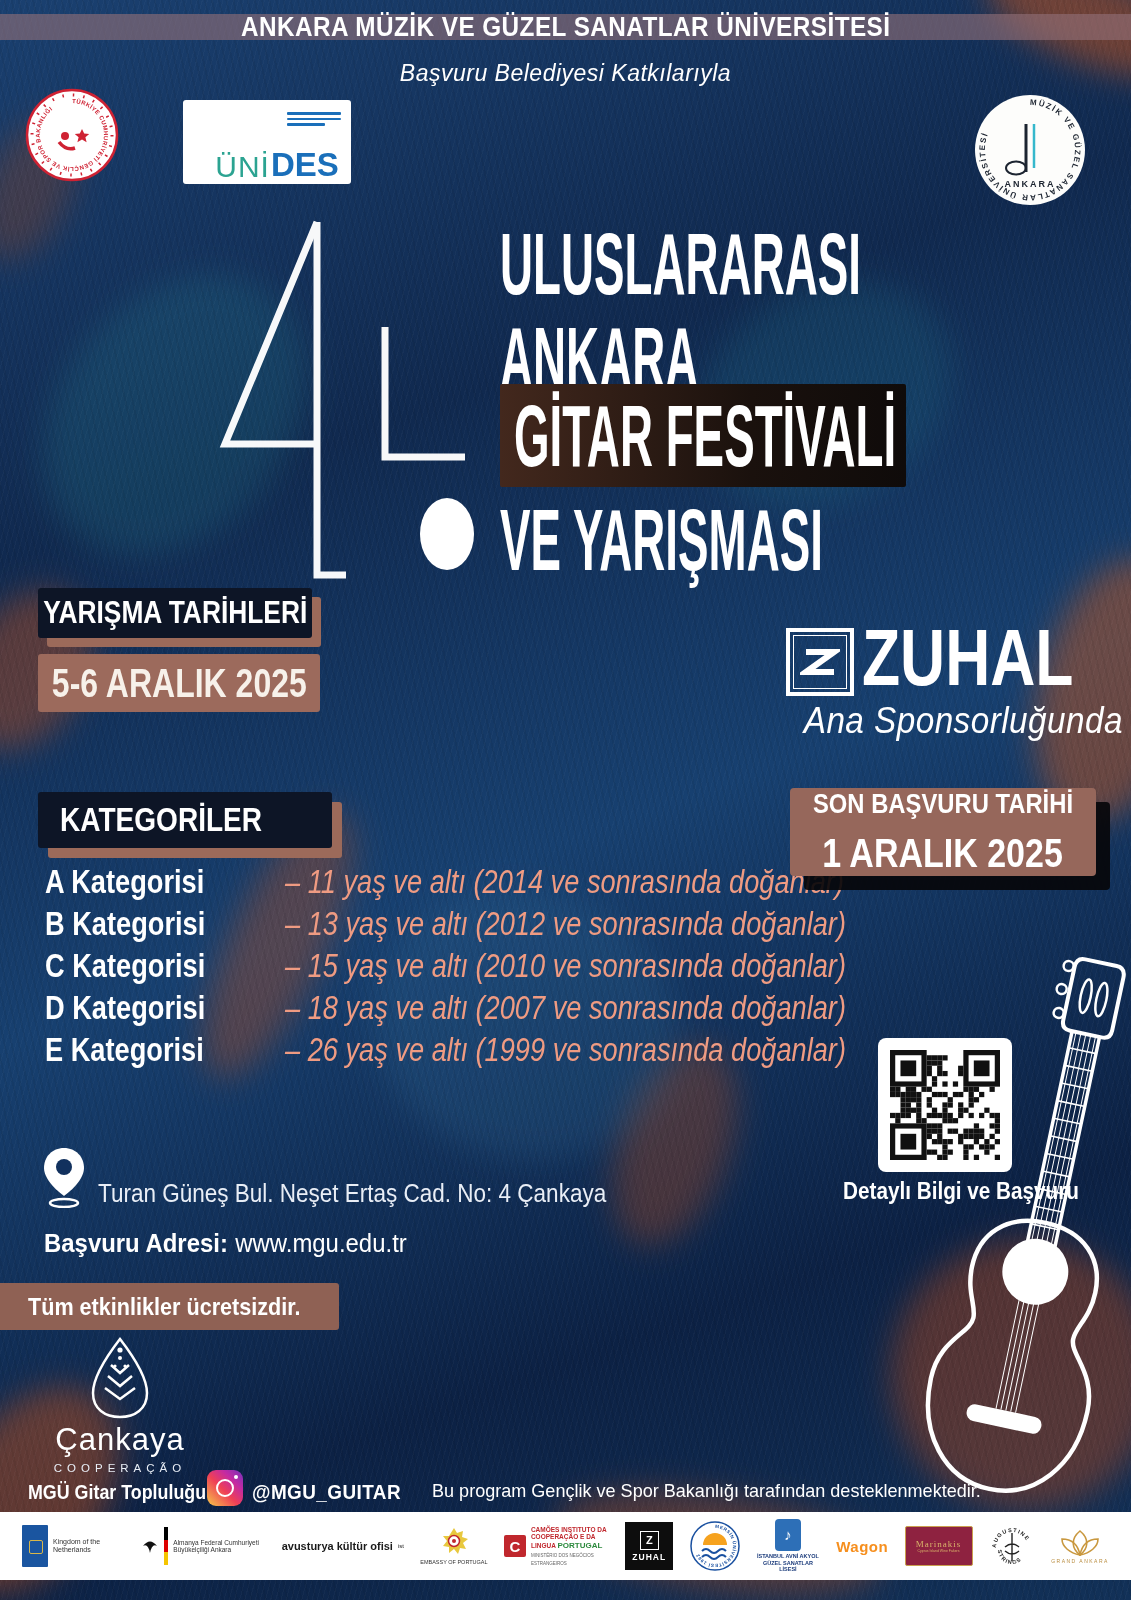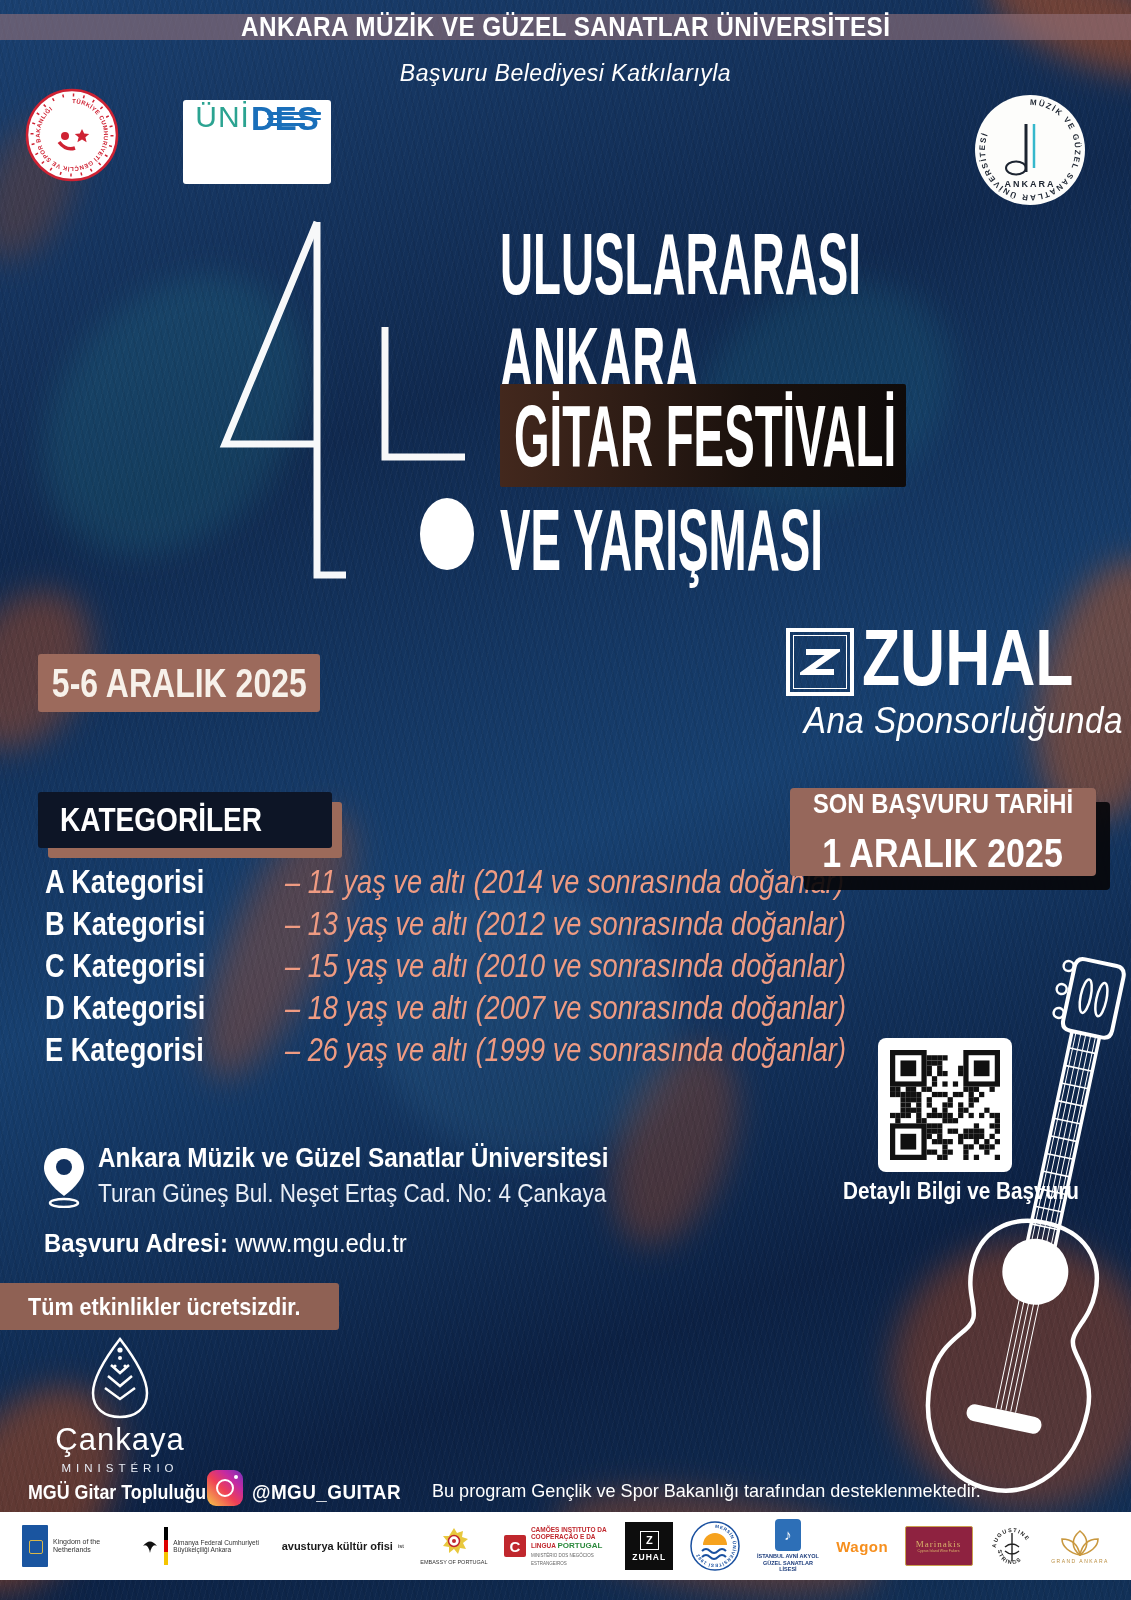--- a/index.html
+++ b/index.html
@@ -15,21 +15,21 @@
   
   .band{position:absolute;left:0;top:14px;width:100%;height:26px;background:rgba(146,111,119,.62);
     display:flex;align-items:center;justify-content:center;}
   .band-text{font-size:27px;font-weight:bold;letter-spacing:.5px;transform:scaleX(.9);white-space:nowrap;}
   .subtitle{position:absolute;left:0;top:60px;width:100%;text-align:center;font-size:23px;
     font-style:italic;font-weight:500;letter-spacing:.5px;}
 
   
   .seal-min{position:absolute;left:25px;top:88px;}
   .unides{position:absolute;left:183px;top:100px;width:148px;height:84px;background:#fff;border-radius:3px;
-    display:flex;align-items:flex-start;justify-content:center;gap:1px;}
+    display:flex;align-items:flex-end;justify-content:center;gap:1px;padding-left:20px;}
   .unides .u1{color:#2ba391;font-size:30px;font-weight:300;letter-spacing:1px;}
   .unides .u2{color:#1a6fba;font-size:33px;font-weight:bold;letter-spacing:0;}
   .unides .bars{position:absolute;right:10px;top:12px;width:54px;}
   .unides .bars i{display:block;height:2.5px;background:#1a6fba;margin-bottom:3px;border-radius:1px;}
   .seal-uni{position:absolute;left:972px;top:92px;}
 
   
   .numeral{position:absolute;left:205px;top:212px;}
   .t-line{position:absolute;left:500px;font-size:88px;font-weight:bold;line-height:1;white-space:nowrap;}
   .t-line .sx{transform:scaleX(.52);}
@@ -210,20 +210,23 @@
     <ellipse cx="242" cy="322" rx="27" ry="36" fill="#fff"></ellipse>
   </svg>
 
   <div class="t-line t1"><span class="sx">ULUSLARARASI</span></div>
   <div class="t-line t2"><span class="sx">ANKARA</span></div>
   <div class="t3box">
     <div class="t-line3"><span class="sx">GİTAR FESTİVALİ</span></div>
   </div>
   <div class="t-line t4"><span class="sx">VE YARIŞMASI</span></div>
 
+  <div class="dates-label">
+    <span>YARIŞMA TARİHLERİ</span>
+  </div>
   <div class="dates-value">
     <span>5-6 ARALIK 2025</span>
   </div>
 
   <div class="zuhal-icon">
     <div class="inner">
       <svg width="40" height="40" viewBox="0 0 40 40">
           <path d="M6 10 H34 L6 30 H34" stroke="#fff" stroke-width="6" fill="none"></path>
         </svg>
     </div>
@@ -422,21 +425,20 @@
         <rect x="10" y="80" width="15" height="15" fill="#111"></rect>
       </svg>
   </div>
   <div class="qr-caption"><span>Detaylı Bilgi ve Başvuru</span></div>
 
   <svg class="pin" width="44" height="62" viewBox="0 0 44 62">
     <path d="M22 2 C10 2 2 11 2 22 C2 36 22 50 22 50 C22 50 42 36 42 22 C42 11 34 2 22 2 Z" fill="#fff"></path>
     <circle cx="22" cy="21" r="8" fill="#12315e"></circle>
     <ellipse cx="22" cy="57" rx="14" ry="4" stroke="#fff" stroke-width="2.5" fill="none"></ellipse>
   </svg>
-  <div class="venue-name"><span>Ankara Müzik ve Güzel Sanatlar Üniversitesi</span></div>
   <div class="venue-addr"><span>Turan Güneş Bul. Neşet Ertaş Cad. No: 4 Çankaya</span></div>
   <div class="apply">
     <span class="al">Başvuru Adresi:</span><span class="av">www.mgu.edu.tr</span>
   </div>
 
   <div class="free">
     <span>Tüm etkinlikler ücretsizdir.</span>
   </div>
 
   <div class="cankaya">
@@ -444,21 +446,21 @@
       <path d="M35 3 C18 25 8 43 8 57 C8 73 20 81 35 81 C50 81 62 73 62 57 C62 43 52 25 35 3 Z" stroke="#fff" stroke-width="2.5" fill="none"></path>
       <path d="M20 52 L35 63 L50 52" stroke="#fff" stroke-width="2.5" fill="none"></path>
       <path d="M23 40 L35 50 L47 40" stroke="#fff" stroke-width="2.5" fill="none"></path>
       <path d="M26 29 L35 37 L44 29" stroke="#fff" stroke-width="2.5" fill="none"></path>
       <circle cx="35" cy="14" r="2.6" fill="#fff"></circle>
         <circle cx="35" cy="22" r="2" fill="#fff"></circle>
       <circle cx="30" cy="30" r="1.6" fill="#fff"></circle>
         <circle cx="40" cy="30" r="1.6" fill="#fff"></circle>
     </svg>
     <div class="cname">Çankaya</div>
-    <div class="csub">MINISTÉRIO</div>
+    <div class="csub">COOPERAÇÃO</div>
   </div>
 
   <div class="community">MGÜ Gitar Topluluğu</div>
   <div class="insta">
       <span class="lens"></span>
       <span class="dot"></span>
     </div>
   <div class="handle">@MGU_GUITAR</div>
   <div class="support">Bu program Gençlik ve Spor Bakanlığı tarafından desteklenmektedir.</div>
 

